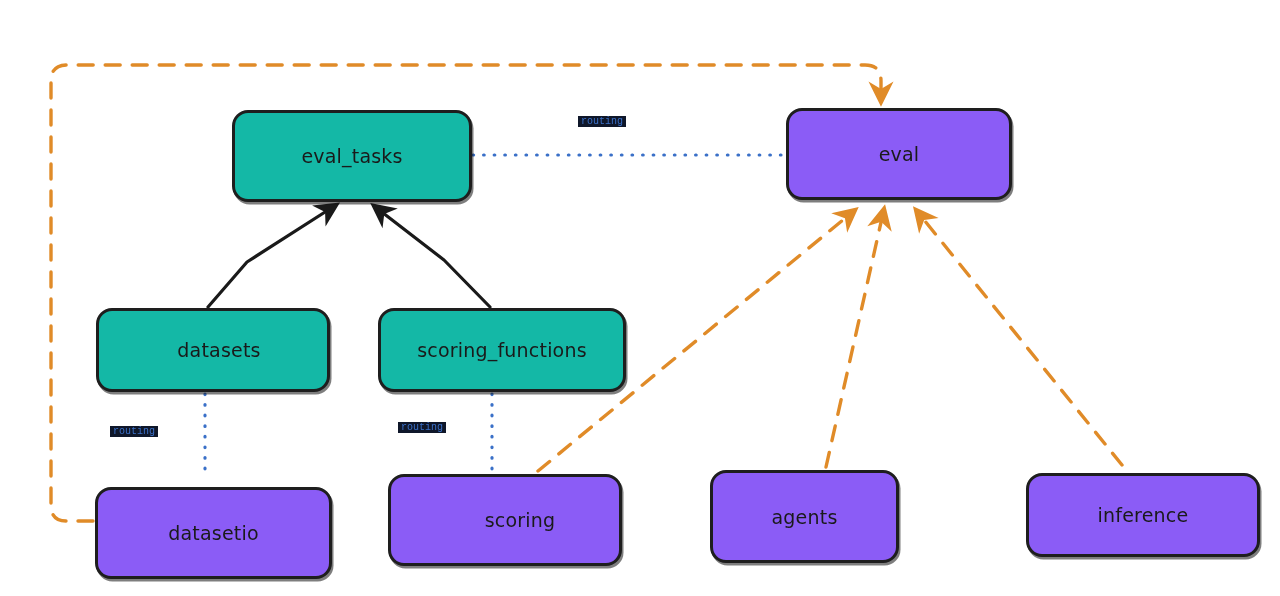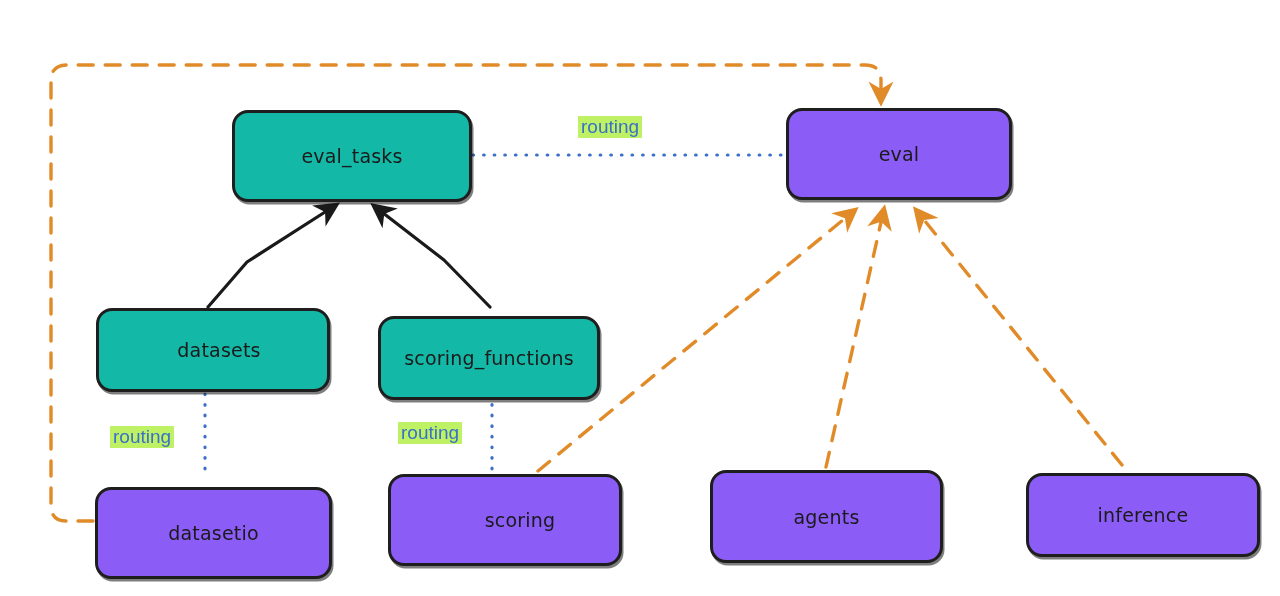--- a/index.html
+++ b/index.html
@@ -44,24 +44,24 @@
   }
   .node.green {
     background: #8b5cf6;
   }
   .node-label {
     pointer-events: none;
     white-space: nowrap;
   }
   .edge-label {
     position: absolute;
-    font-family: Liberation Sans, sans-serif;
-    font-size: 19px;
+    font-family: Liberation Mono, monospace;
+    font-size: 10px;
     color: #3a70c8;
-    background: #bef264;
+    background: #0f172a;
     padding: 0 3px;
     white-space: nowrap;
   }
 </style>
 </head>
 <body>
 
 <div id="canvas">
 
   <svg id="edges" viewBox="0 0 1280 596" width="1280" height="596" xmlns="http://www.w3.org/2000/svg">
@@ -99,33 +99,33 @@
   </div>
 
   <div class="node green" style="left:786px; top:108px; width:226px; height:92px;">
     <span class="node-label">eval</span>
   </div>
 
   <div class="node blue" style="left:96px; top:308px; width:234px; height:84px;padding-left:12px;">
     <span class="node-label">datasets</span>
   </div>
 
-  <div class="node blue" style="left:378px; top:316px; width:222px; height:84px;border-radius:16px;">
+  <div class="node blue" style="left:378px; top:308px; width:248px; height:84px;border-radius:16px;">
     <span class="node-label">scoring_functions</span>
   </div>
 
   <div class="node green" style="left:95px; top:487px; width:237px; height:92px;">
     <span class="node-label">datasetio</span>
   </div>
 
   <div class="node green" style="left:388px; top:474px; width:234px; height:92px;padding-left:30px;">
     <span class="node-label">scoring</span>
   </div>
 
-  <div class="node green" style="left:710px; top:470px; width:233px; height:93px;">
+  <div class="node green" style="left:710px; top:470px; width:189px; height:93px;">
     <span class="node-label">agents</span>
   </div>
 
   <div class="node green" style="left:1026px; top:473px; width:234px; height:84px;">
     <span class="node-label">inference</span>
   </div>
 
   <div class="edge-label" style="left:578px; top:116px;">routing</div>
 
   <div class="edge-label" style="left:110px; top:426px;">routing</div>

